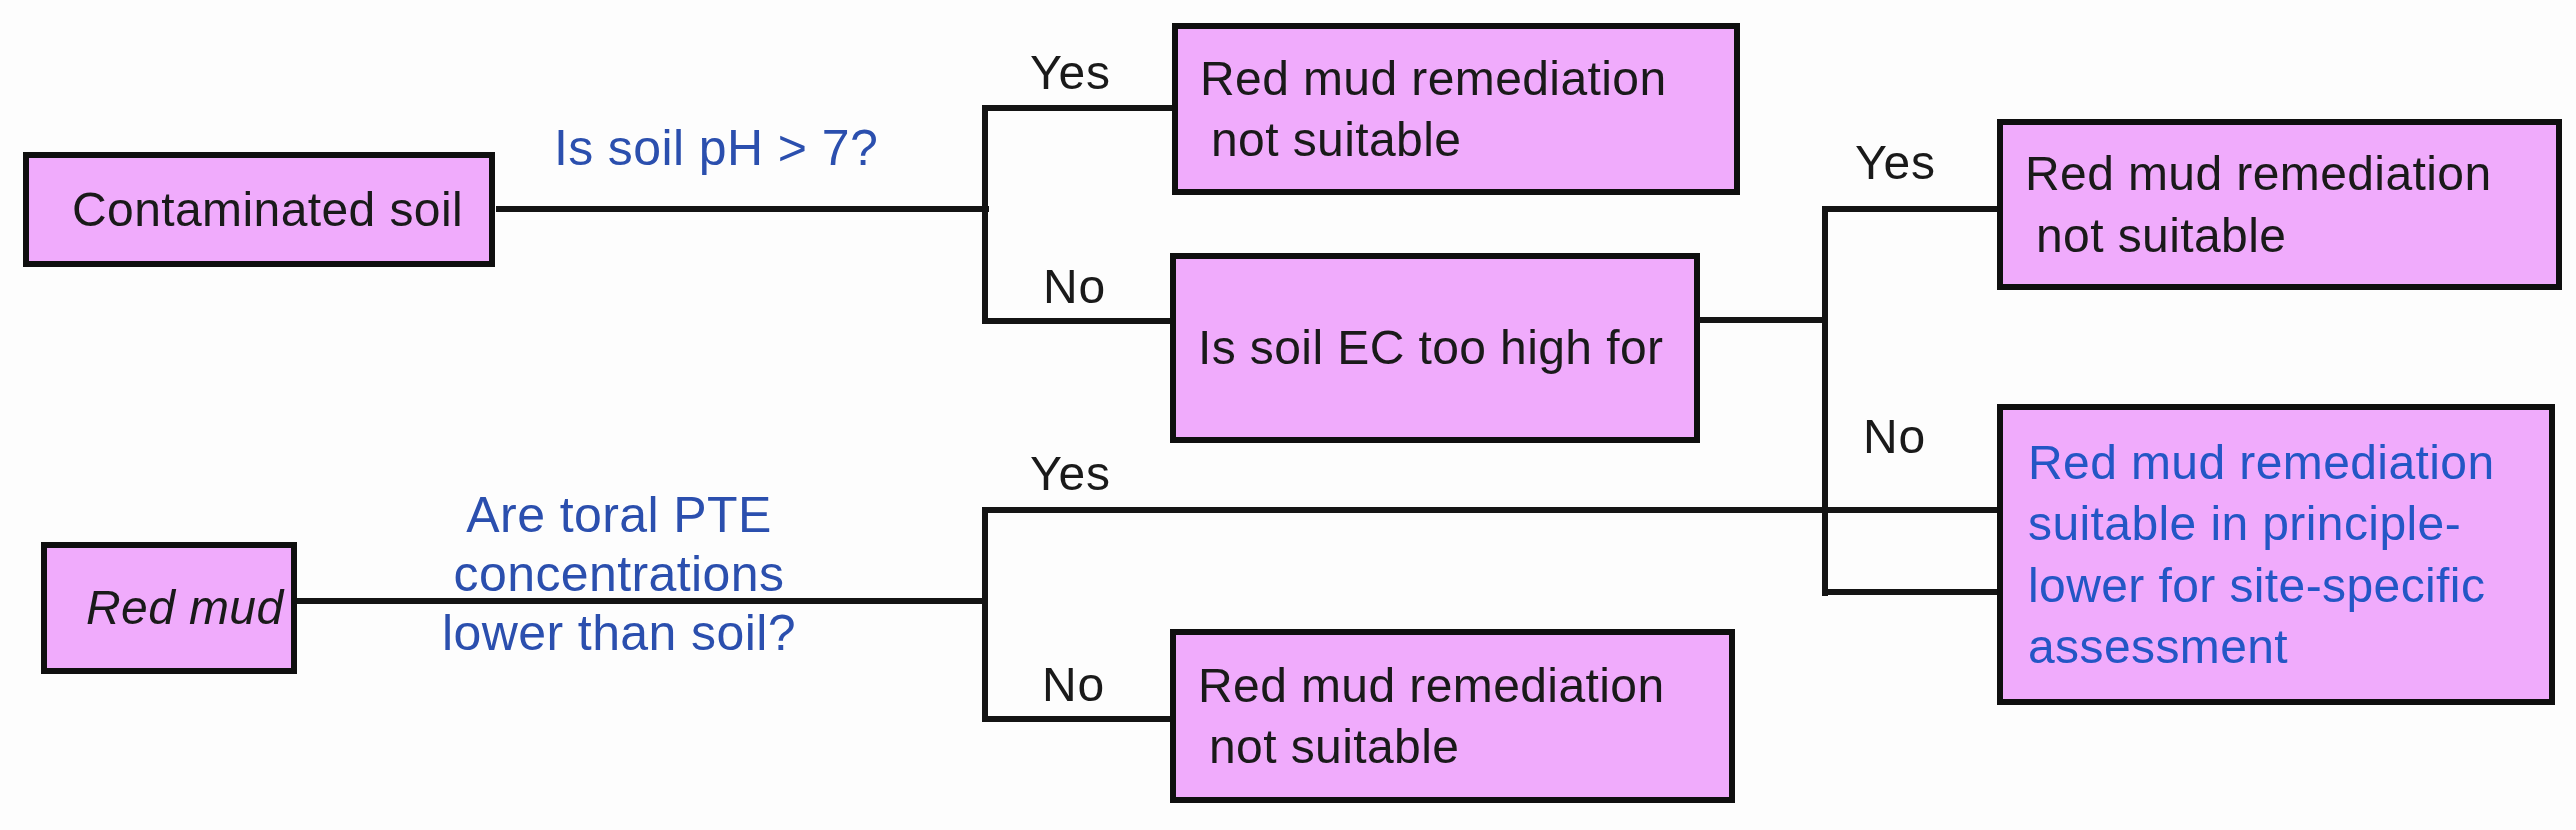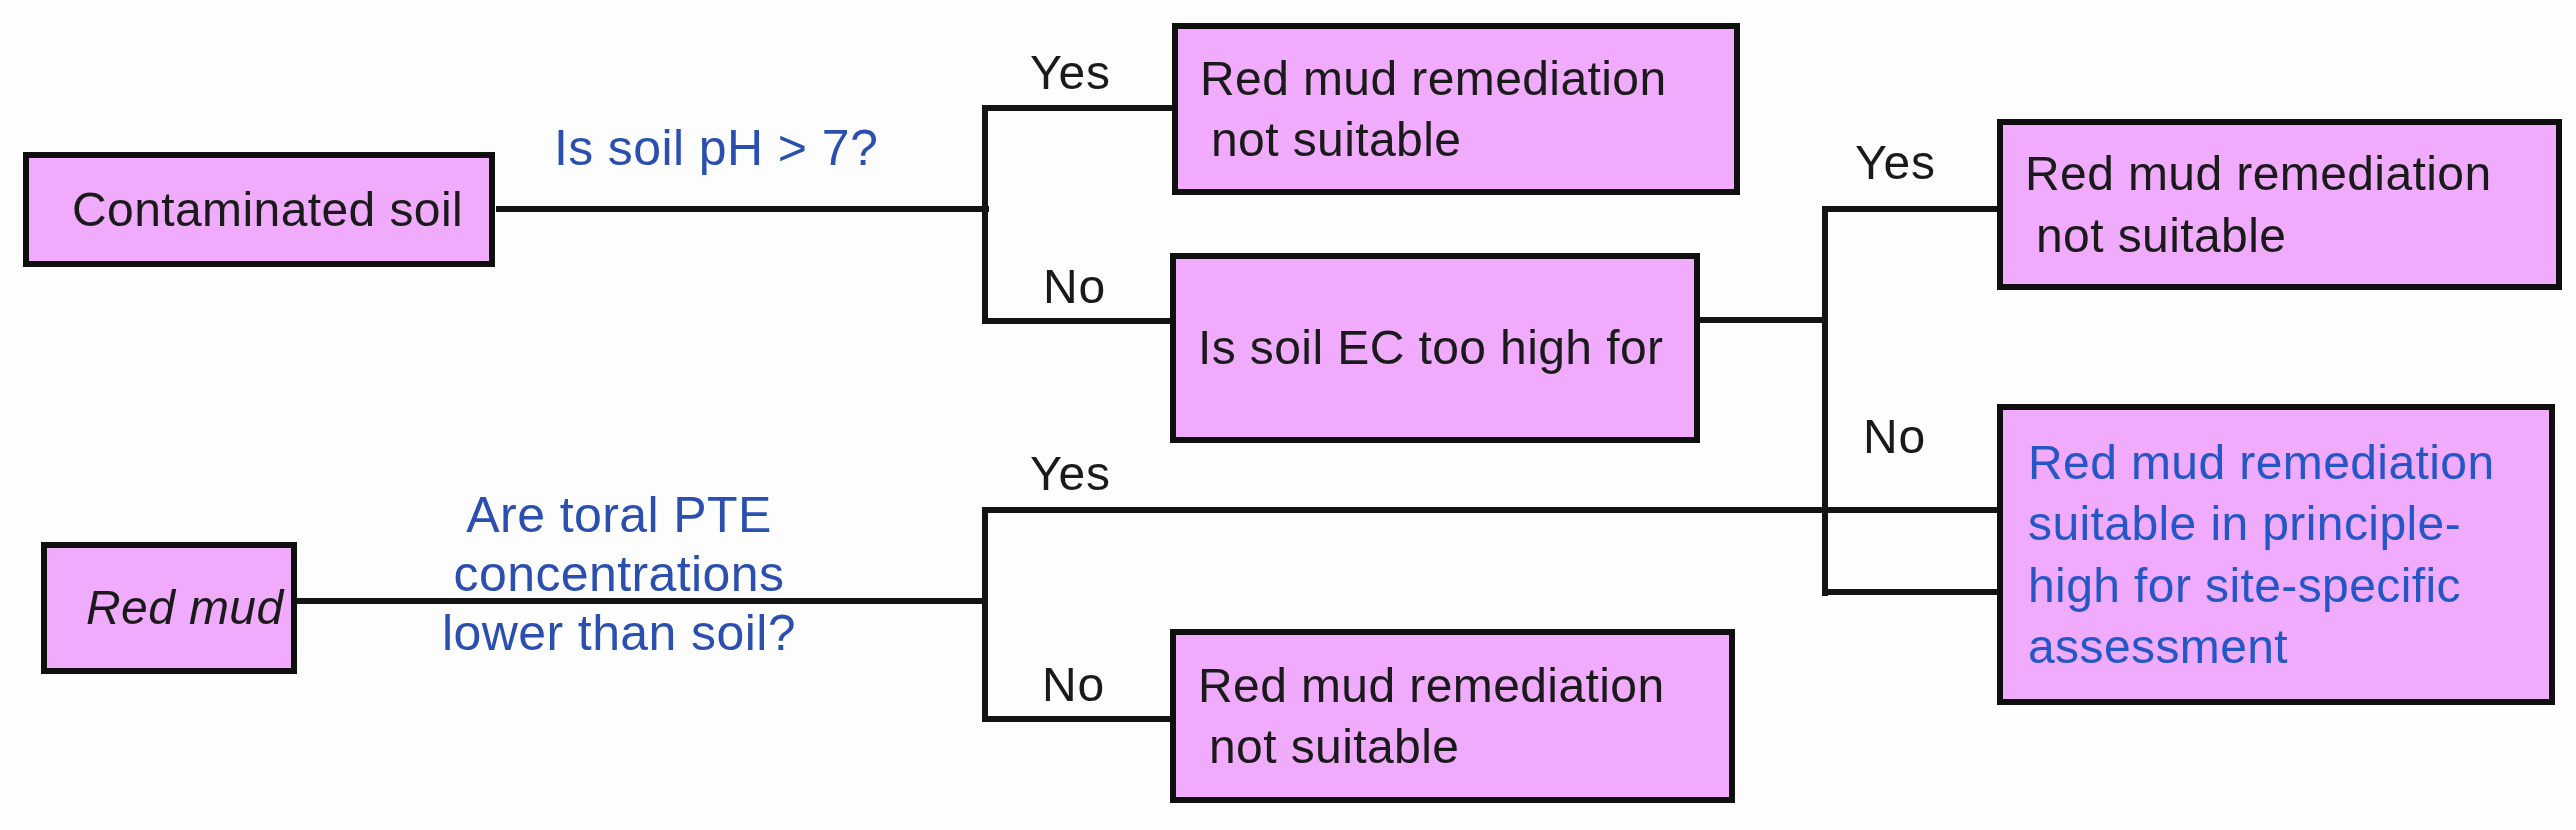--- a/index.html
+++ b/index.html
@@ -93,21 +93,21 @@
     <div class="ln">Red mud remediation</div>
     <div class="ln" style="padding-left:11px;">not suitable</div>
   </div>
 
   <div class="lbl" style="left:1863px;top:409px;">No</div>
   <div class="hline" style="left:1822px;top:589px;width:180px;height:6.2px;"></div>
 
   <div class="box blue-box" style="left:1997px;top:404px;width:558px;height:301px;padding-left:25px;">
     <div class="ln">Red mud remediation</div>
     <div class="ln">suitable in principle-</div>
-    <div class="ln">high for site-specific</div>
+    <div class="ln">lower for site-specific</div>
     <div class="ln">assessment</div>
   </div>
 
   <div class="box" style="left:41px;top:542px;width:256px;height:132px;padding-left:39px;font-style:italic;">
     <div class="ln">Red mud</div>
   </div>
 
   <div class="q" style="left:317px;top:459px;width:604px;margin-top:27px;">
     <div>Are toral PTE concentrations</div>
     <div>lower than soil?</div>

